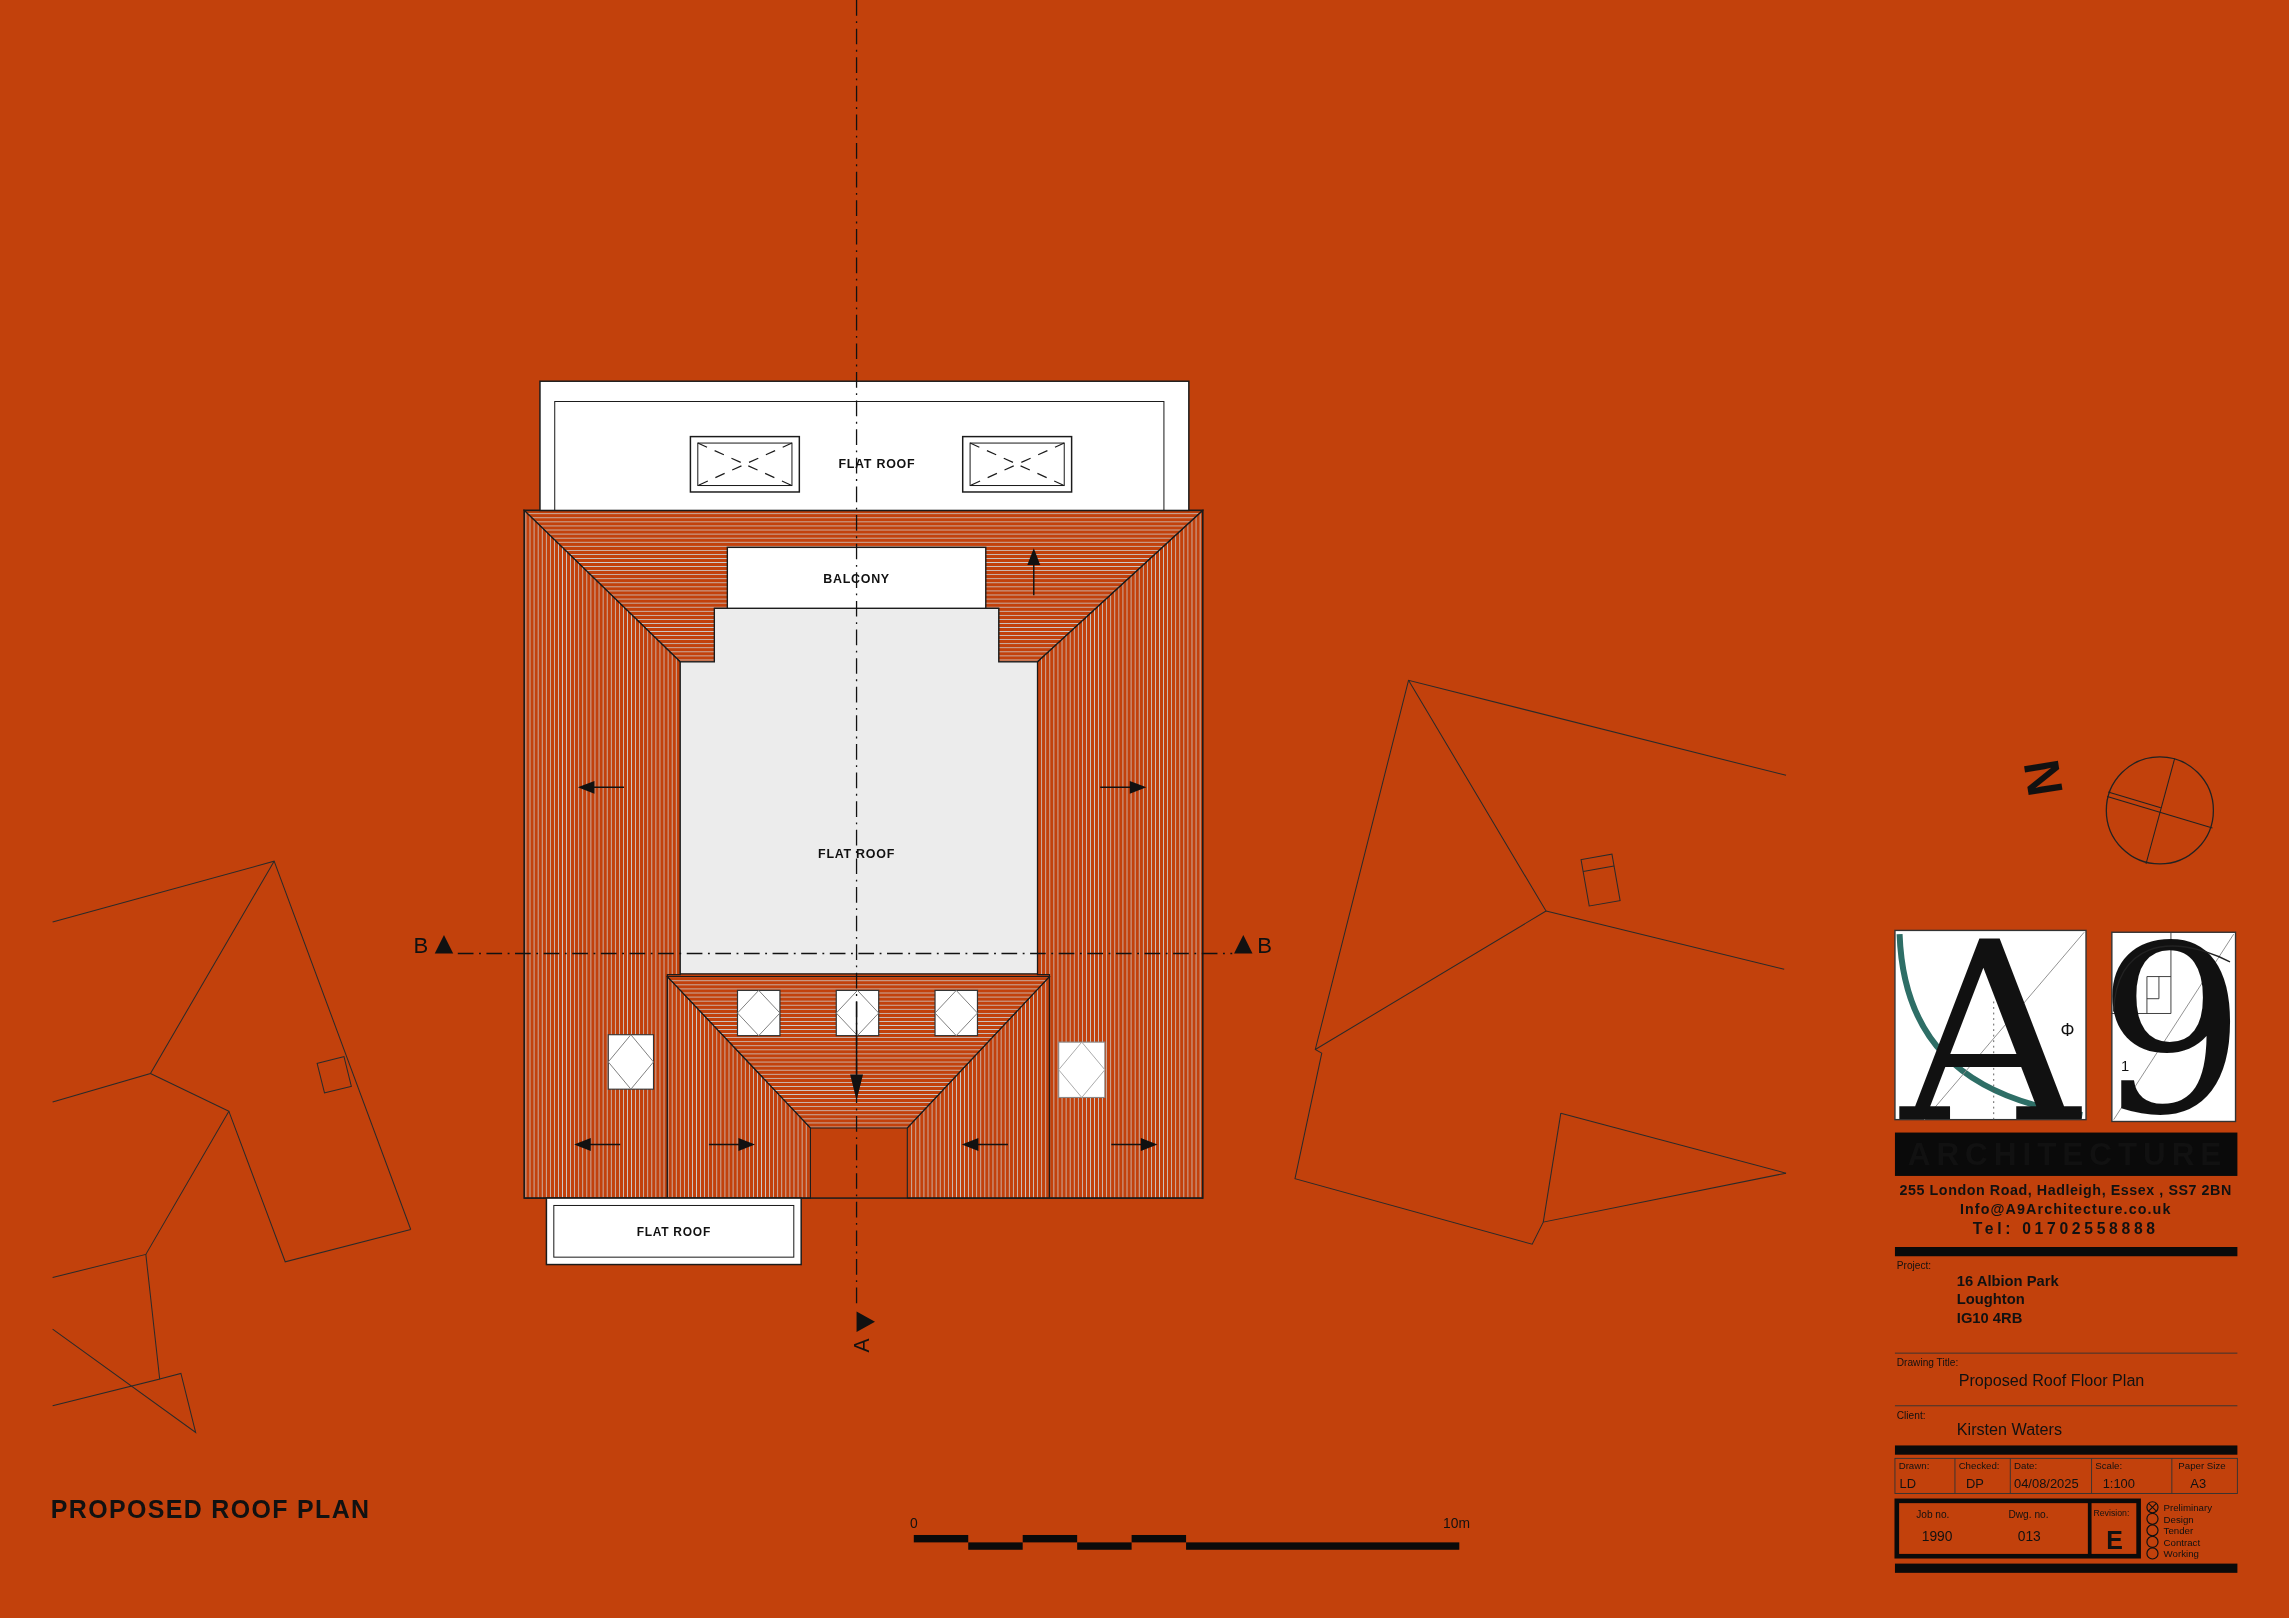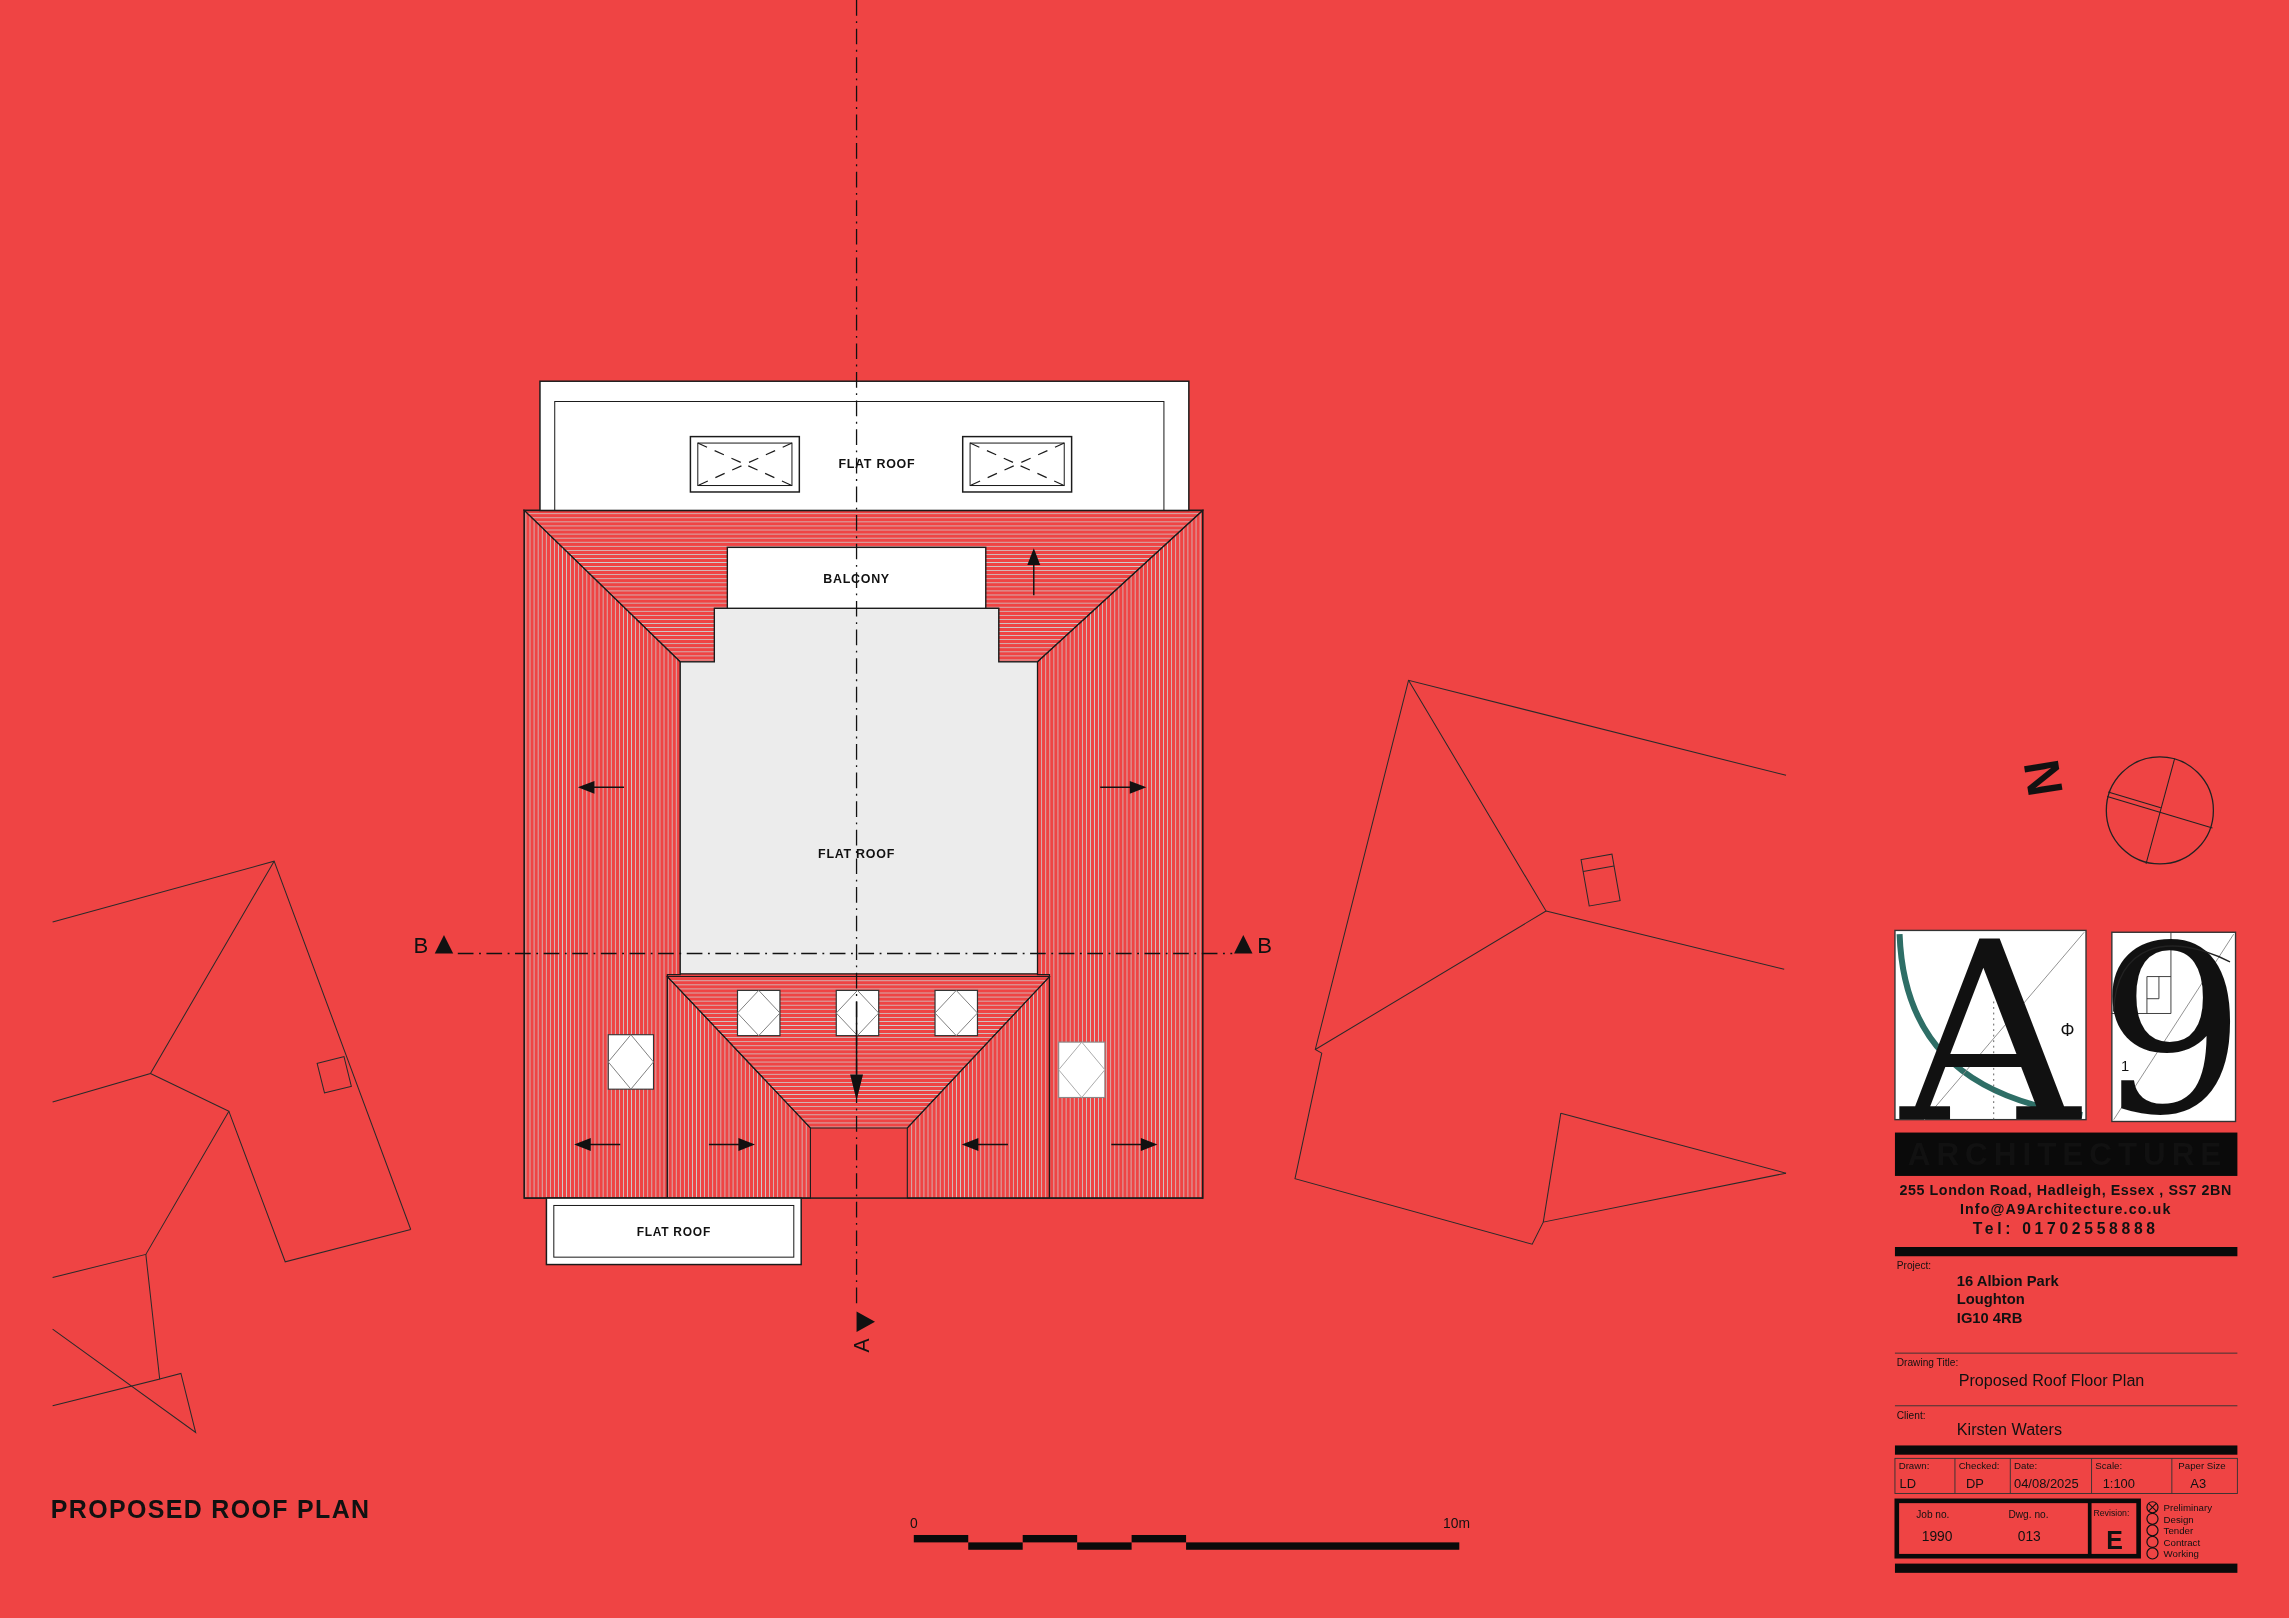--- a/index.html
+++ b/index.html
@@ -1,16 +1,16 @@
 <!DOCTYPE html>
 <html style="font-size:14.8px"><head>
 <meta charset="utf-8">
 <style>
   html,body{margin:0;padding:0;background:#fff;}
-  .sheet{position:relative;width:2290px;height:1619px;background:#ef4444;overflow:hidden;
+  .sheet{position:relative;width:2290px;height:1619px;background:#c2410c;overflow:hidden;
          font-family:"Liberation Sans",sans-serif;}
   svg{position:absolute;left:0;top:0;}
   text{font-family:"Liberation Sans",sans-serif;fill:#111;}
   .serif{font-family:"DejaVu Serif",serif;}
 </style>
 </head>
 <body>
 
 <div class="sheet">
 <svg width="2290" height="1619" viewBox="0 0 2481 1754">

